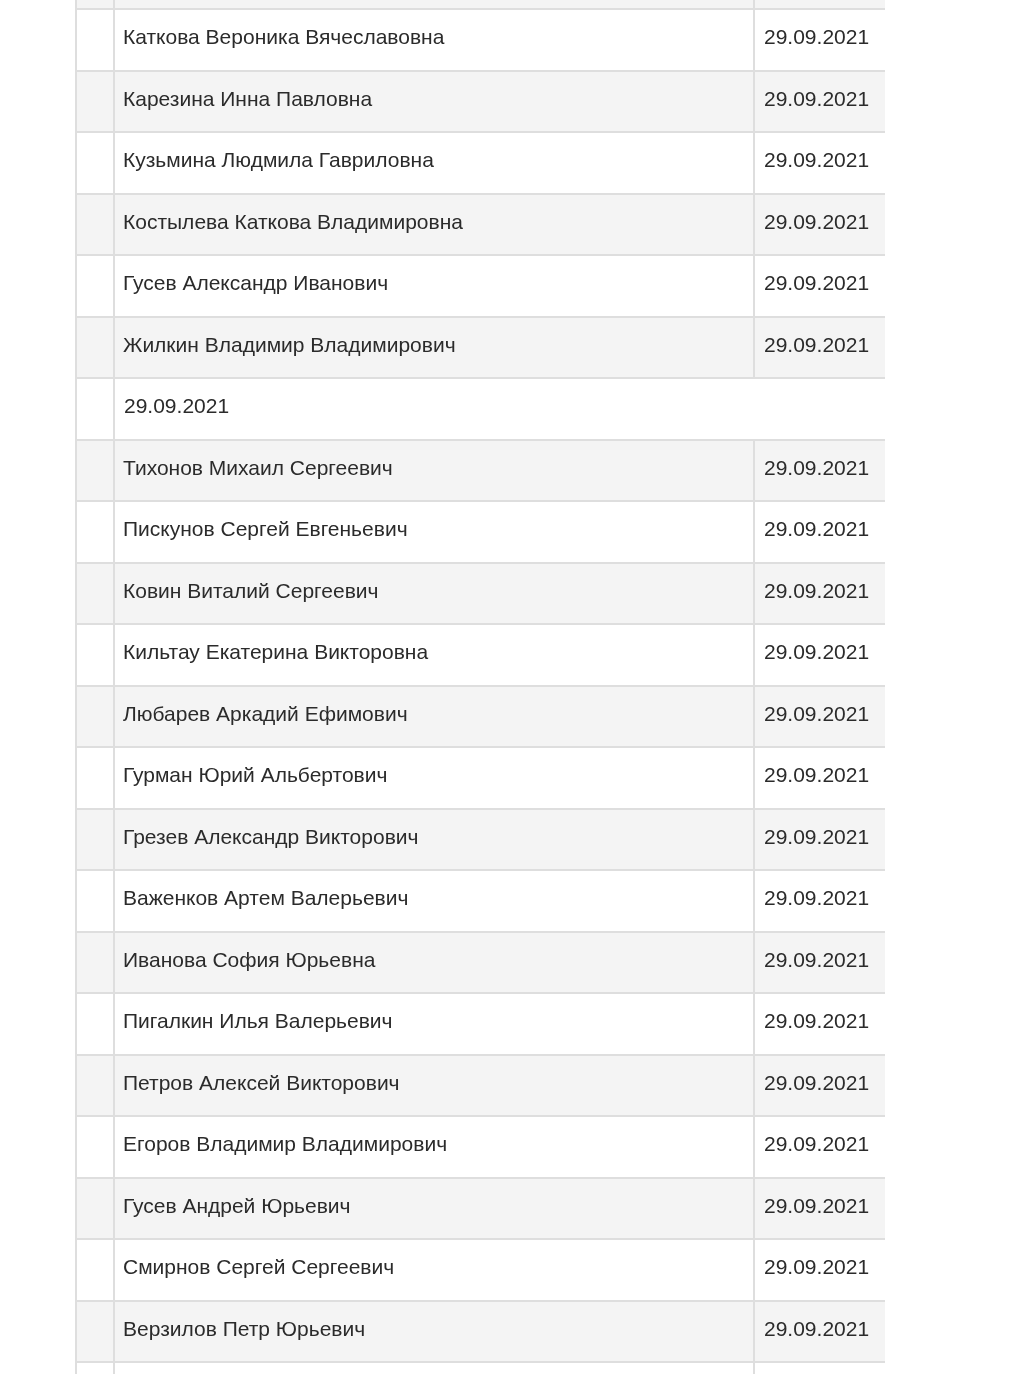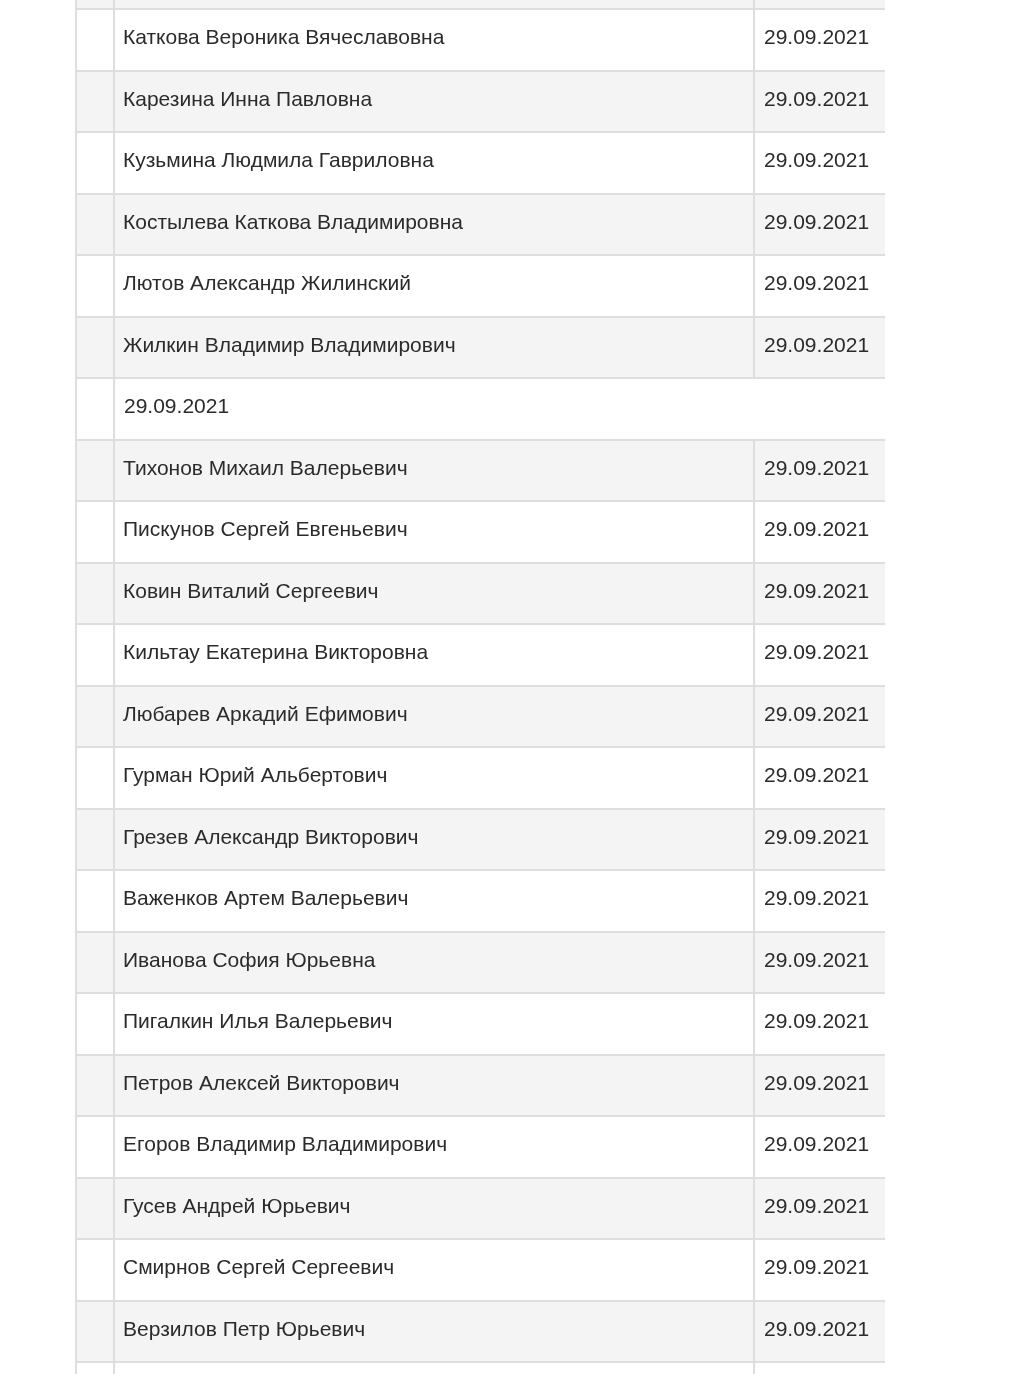--- a/index.html
+++ b/index.html
@@ -97,21 +97,21 @@
     <div class="cell name">
       <span>Костылева Каткова Владимировна</span>
     </div>
     <div class="cell date">
       <span>29.09.2021</span>
     </div>
   </div>
       <div class="row">
     <div class="cell spacer"></div>
     <div class="cell name">
-      <span>Лютов Александр Жилинский</span>
+      <span>Гусев Александр Иванович</span>
     </div>
     <div class="cell date">
       <span>29.09.2021</span>
     </div>
   </div>
       <div class="row shaded">
     <div class="cell spacer"></div>
     <div class="cell name">
       <span>Жилкин Владимир Владимирович</span>
     </div>
@@ -121,21 +121,21 @@
   </div>
       <div class="row">
     <div class="cell spacer"></div>
     <div class="cell date">
       <span>29.09.2021</span>
     </div>
   </div>
       <div class="row shaded">
     <div class="cell spacer"></div>
     <div class="cell name">
-      <span>Тихонов Михаил Валерьевич</span>
+      <span>Тихонов Михаил Сергеевич</span>
     </div>
     <div class="cell date">
       <span>29.09.2021</span>
     </div>
   </div>
       <div class="row">
     <div class="cell spacer"></div>
     <div class="cell name">
       <span>Пискунов Сергей Евгеньевич</span>
     </div>

